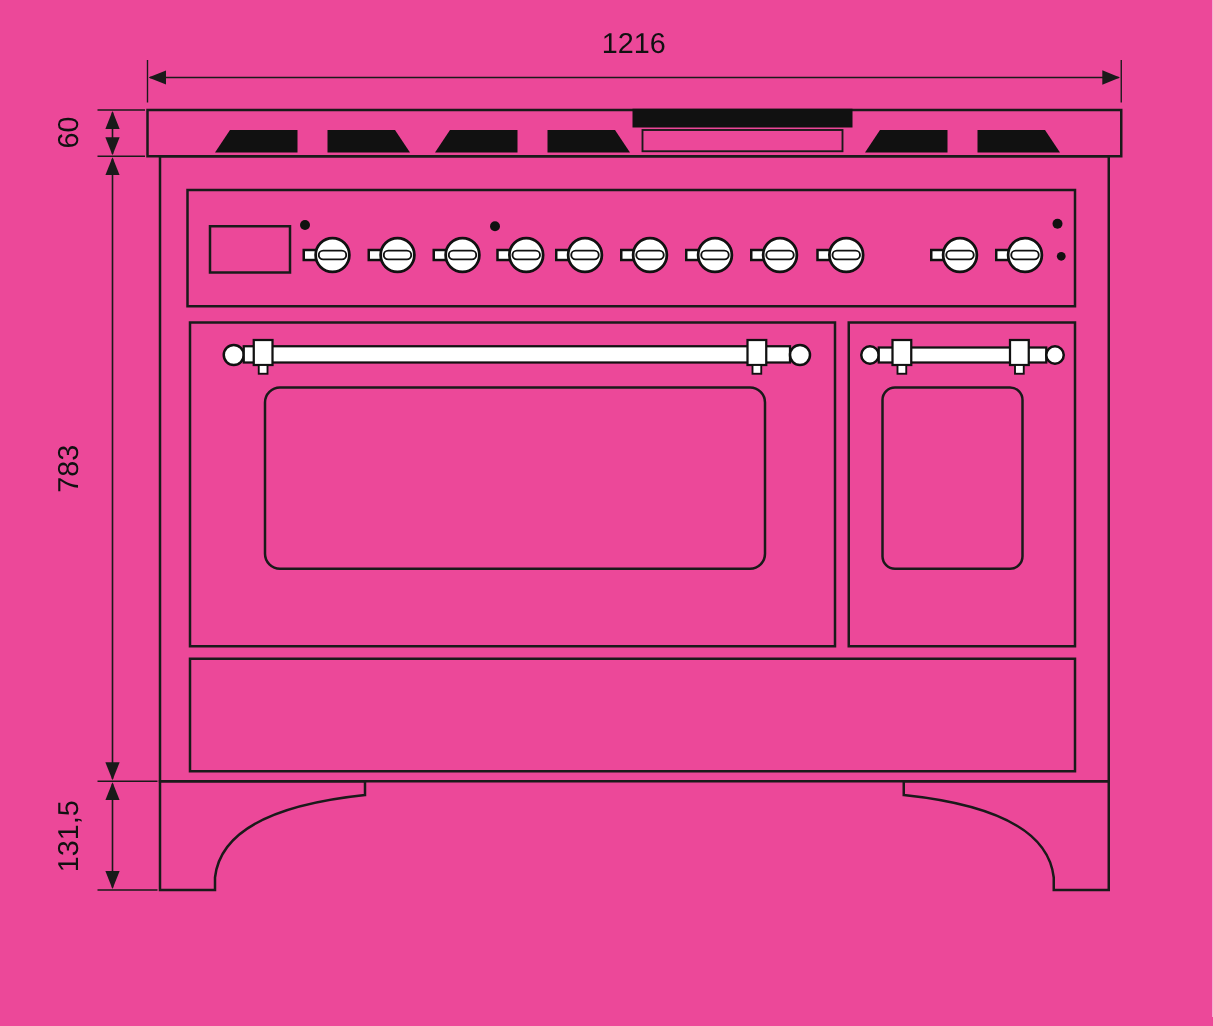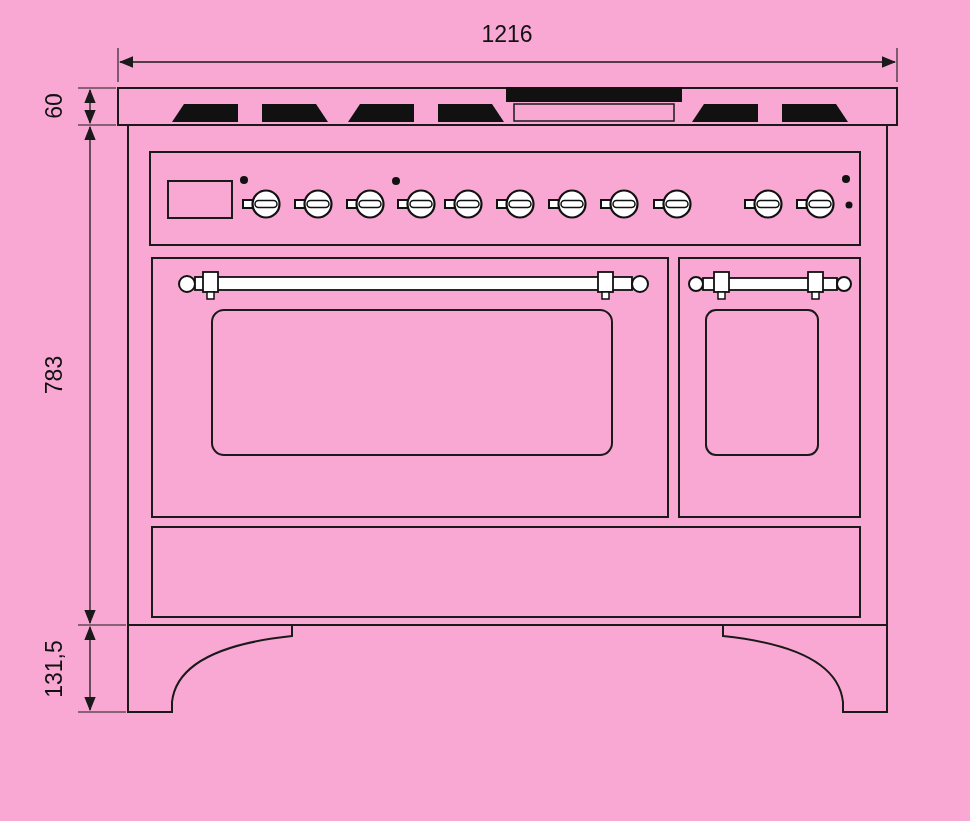--- a/index.html
+++ b/index.html
@@ -7,21 +7,21 @@
     padding: 0;
     background: #ffffff;
     width: 970px;
     height: 821px;
     font-family: "Liberation Sans", sans-serif;
   }
   .drawing-wrap {
     position: relative;
     width: 970px;
     height: 821px;
-    background: #f9a8d4;
+    background: #ec4899;
     overflow: hidden;
   }
   svg { display: block; }
   .outline  { fill: none; stroke: #1a1a1a; stroke-width: 2; }
   .outline-thin { fill: none; stroke: #1a1a1a; stroke-width: 1.5; }
   .dimline  { stroke: #1a1a1a; stroke-width: 1.3; fill: none; }
   .extline  { stroke: #1a1a1a; stroke-width: 1.1; fill: none; }
   .blackfill{ fill: #111111; stroke: none; }
   .dim-text {
     font-family: "Liberation Sans", sans-serif;

